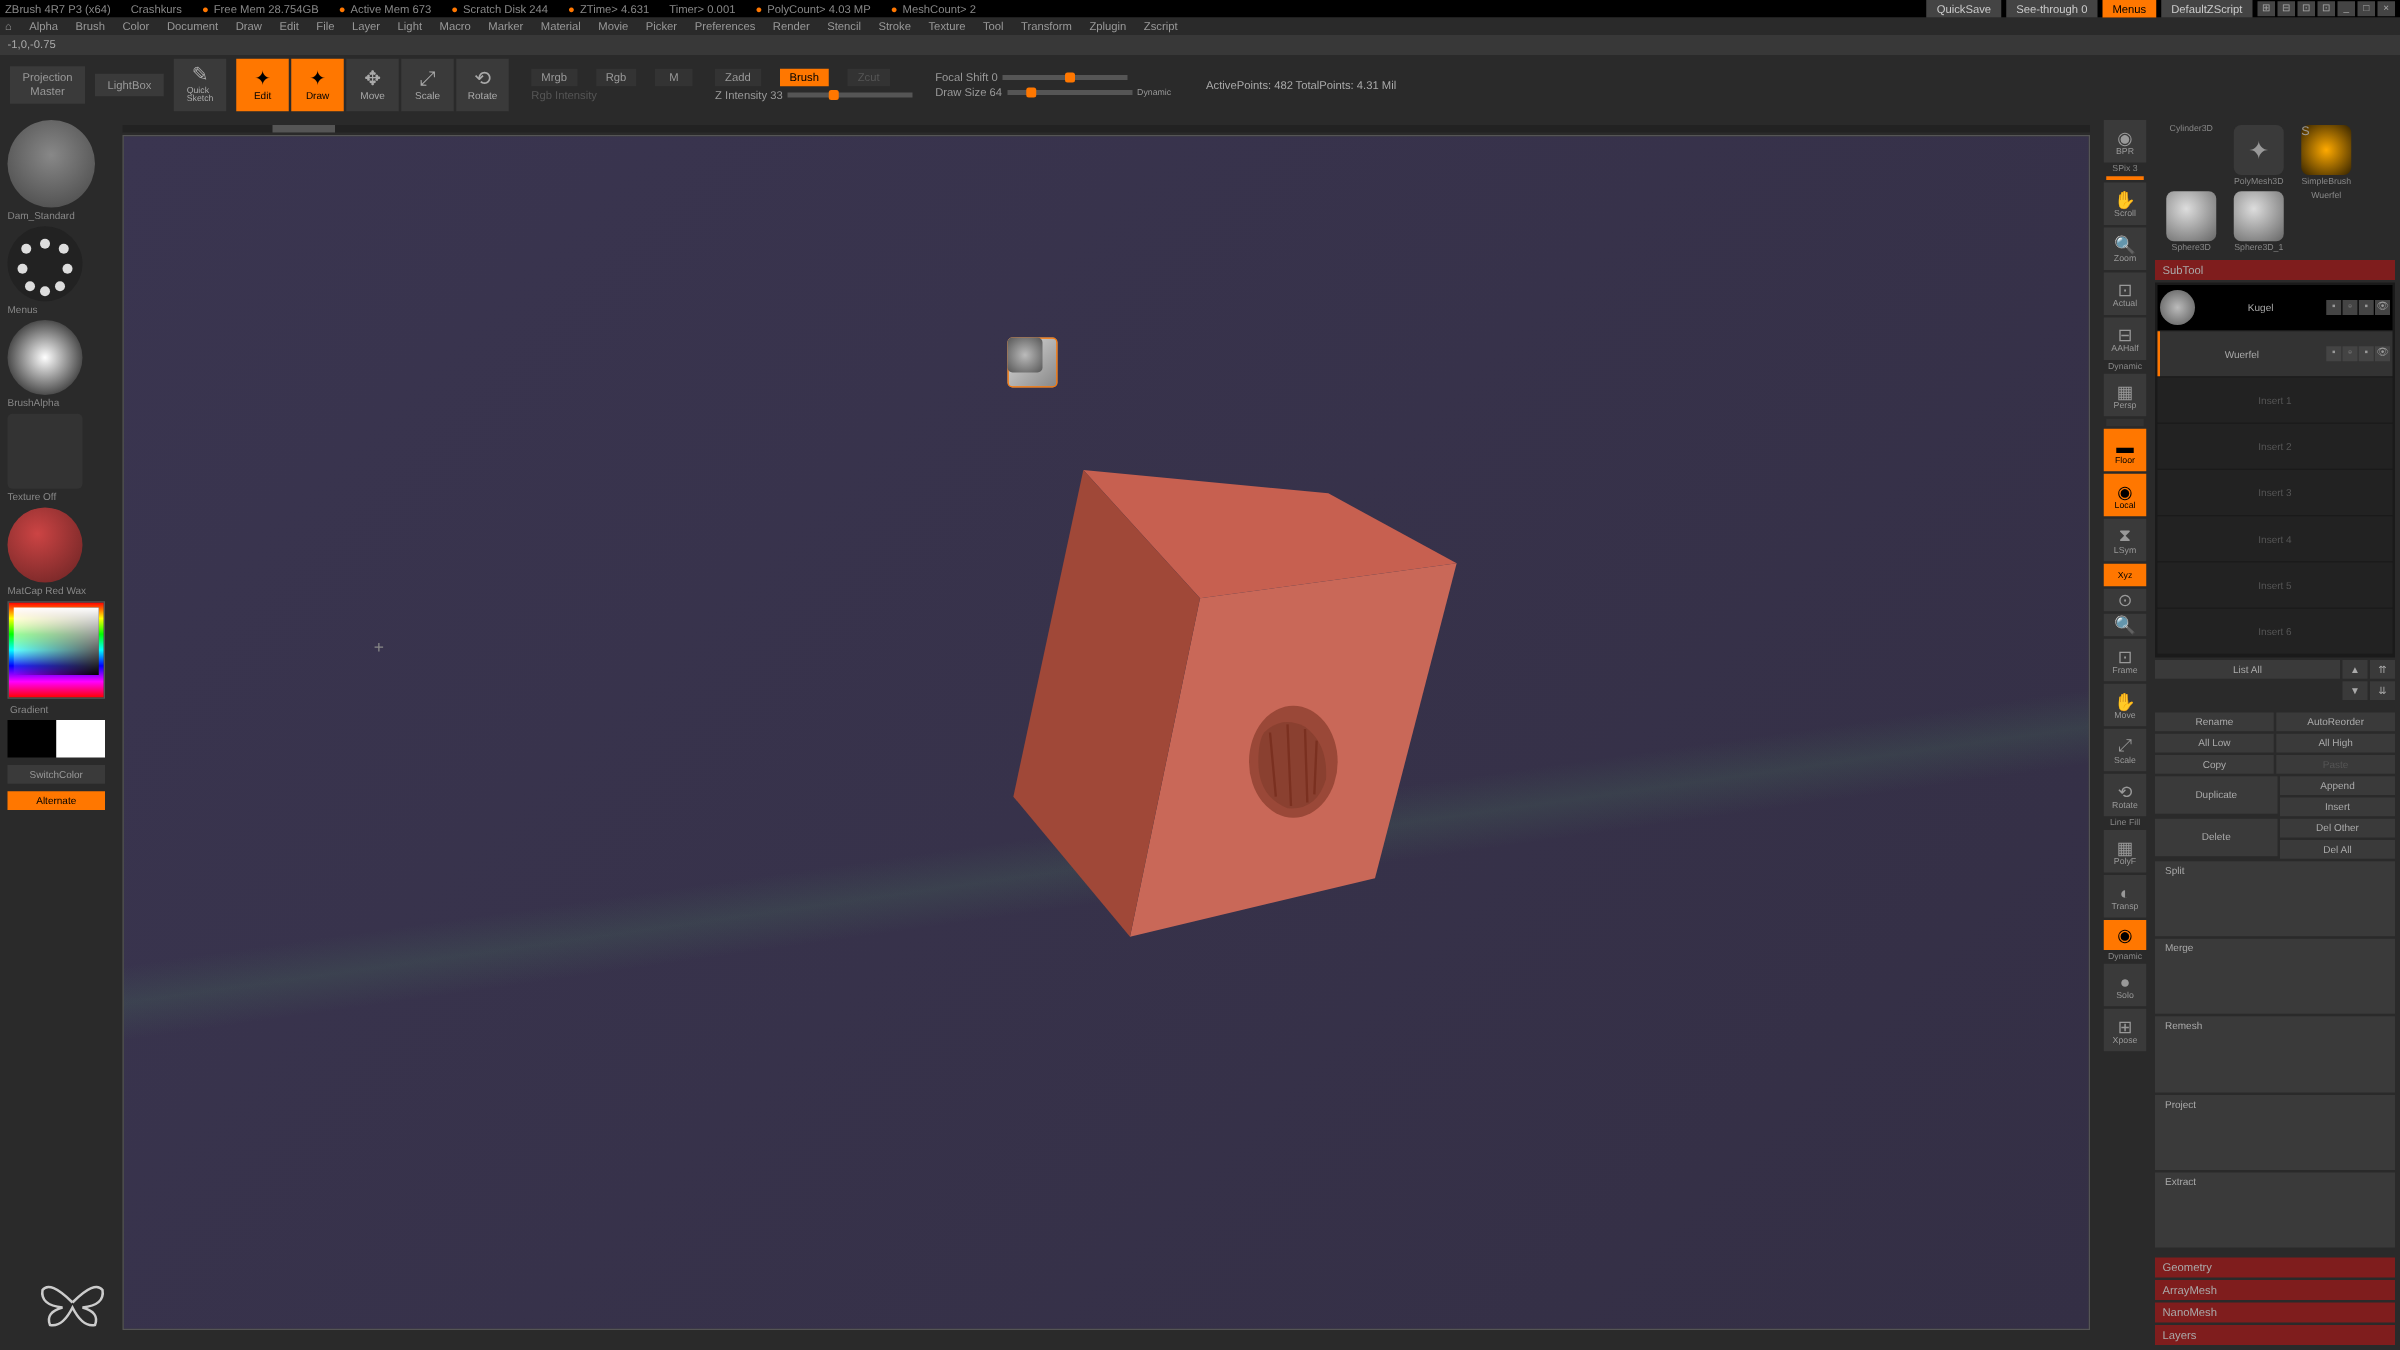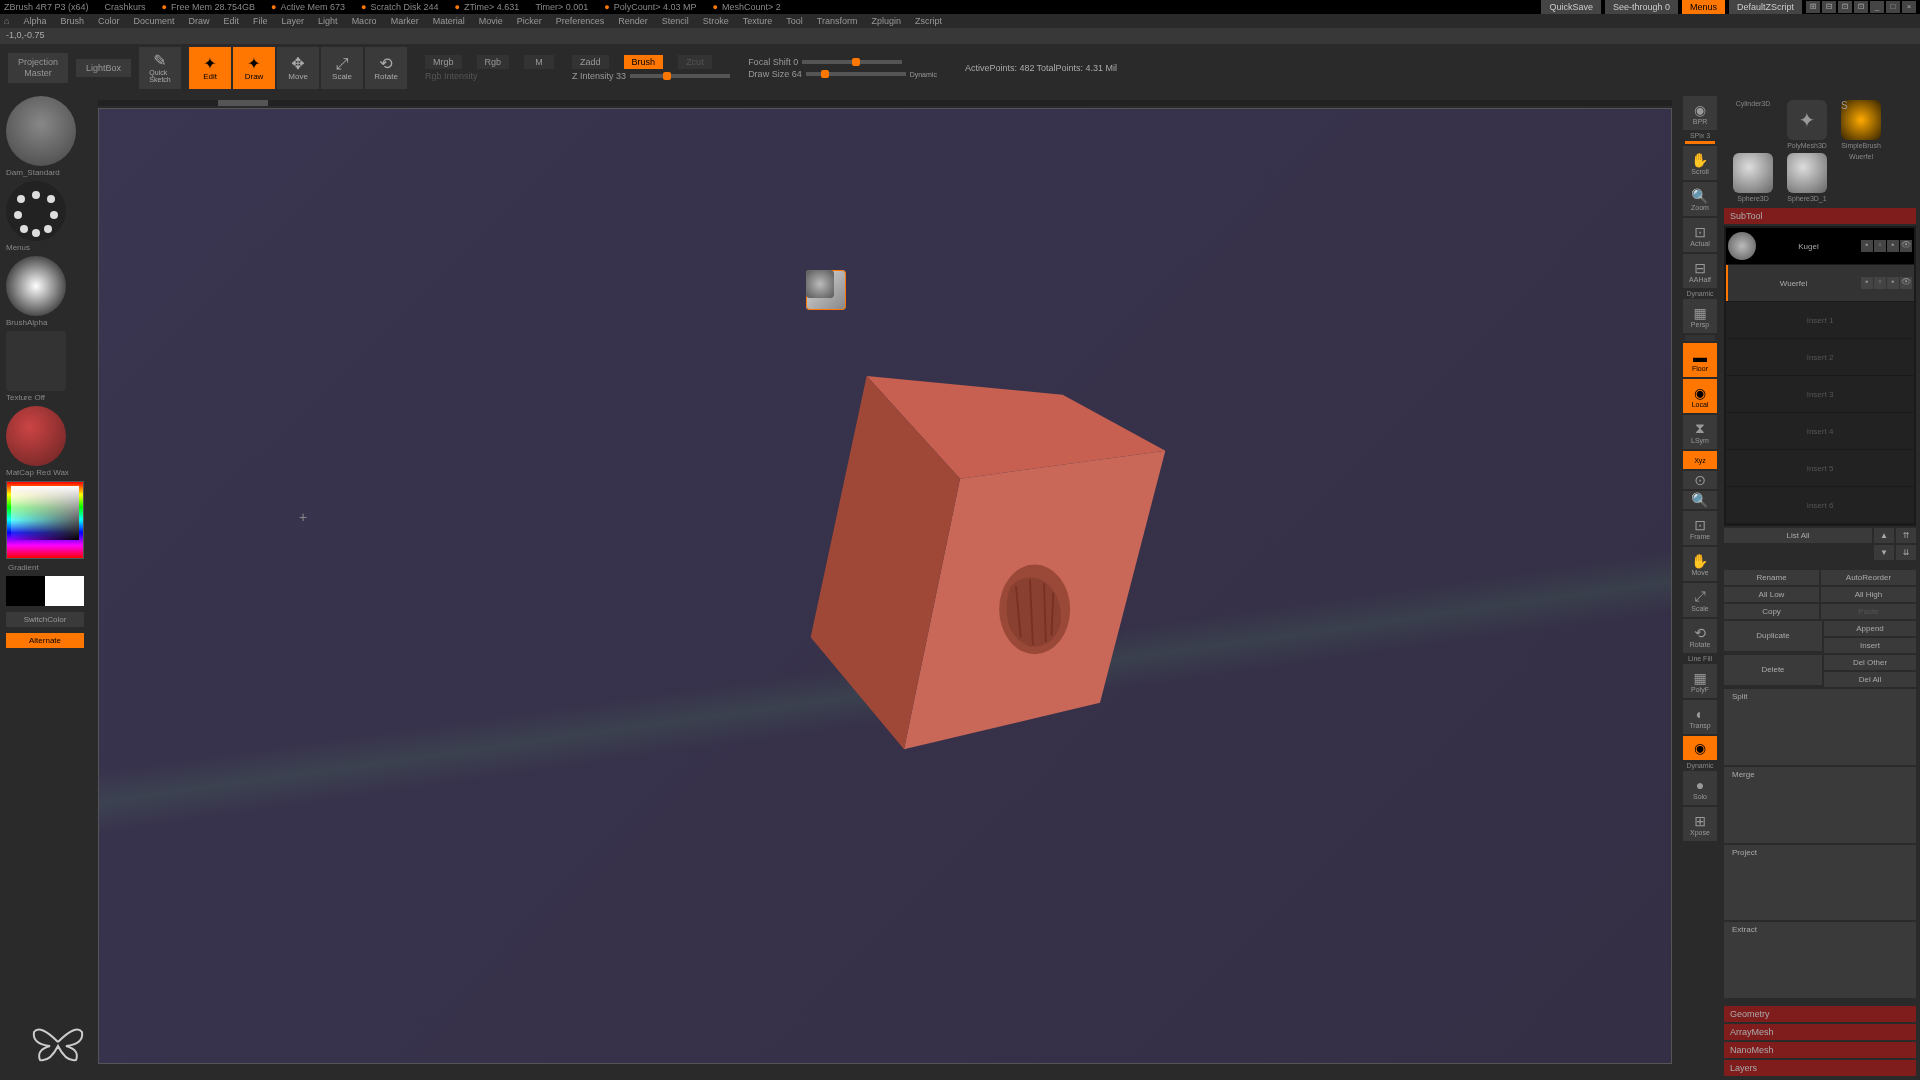--- a/index.html
+++ b/index.html
@@ -459,20 +459,21 @@
       </div>
     <div class="btn-row">
         <div class="panel-btn" style="flex:1;height:30px;line-height:24px">Delete</div>
         <div style="flex:1;display:flex;flex-direction:column;gap:2px">
           <div class="panel-btn">Del Other</div>
           <div class="panel-btn">Del All</div>
         </div>
       </div>
     <div class="panel-btn" style="text-align:left;padding-left:8px">Split</div>
     <div class="panel-btn" style="text-align:left;padding-left:8px">Merge</div>
+    <div class="panel-btn" style="text-align:left;padding-left:8px">Remesh</div>
     <div class="panel-btn" style="text-align:left;padding-left:8px">Project</div>
     <div class="panel-btn" style="text-align:left;padding-left:8px">Extract</div>
     <div style="height:4px"></div>
     <div class="panel-header">Geometry</div>
     <div class="panel-header">ArrayMesh</div>
     <div class="panel-header">NanoMesh</div>
     <div class="panel-header">Layers</div>
   </div>
 </div>
 

